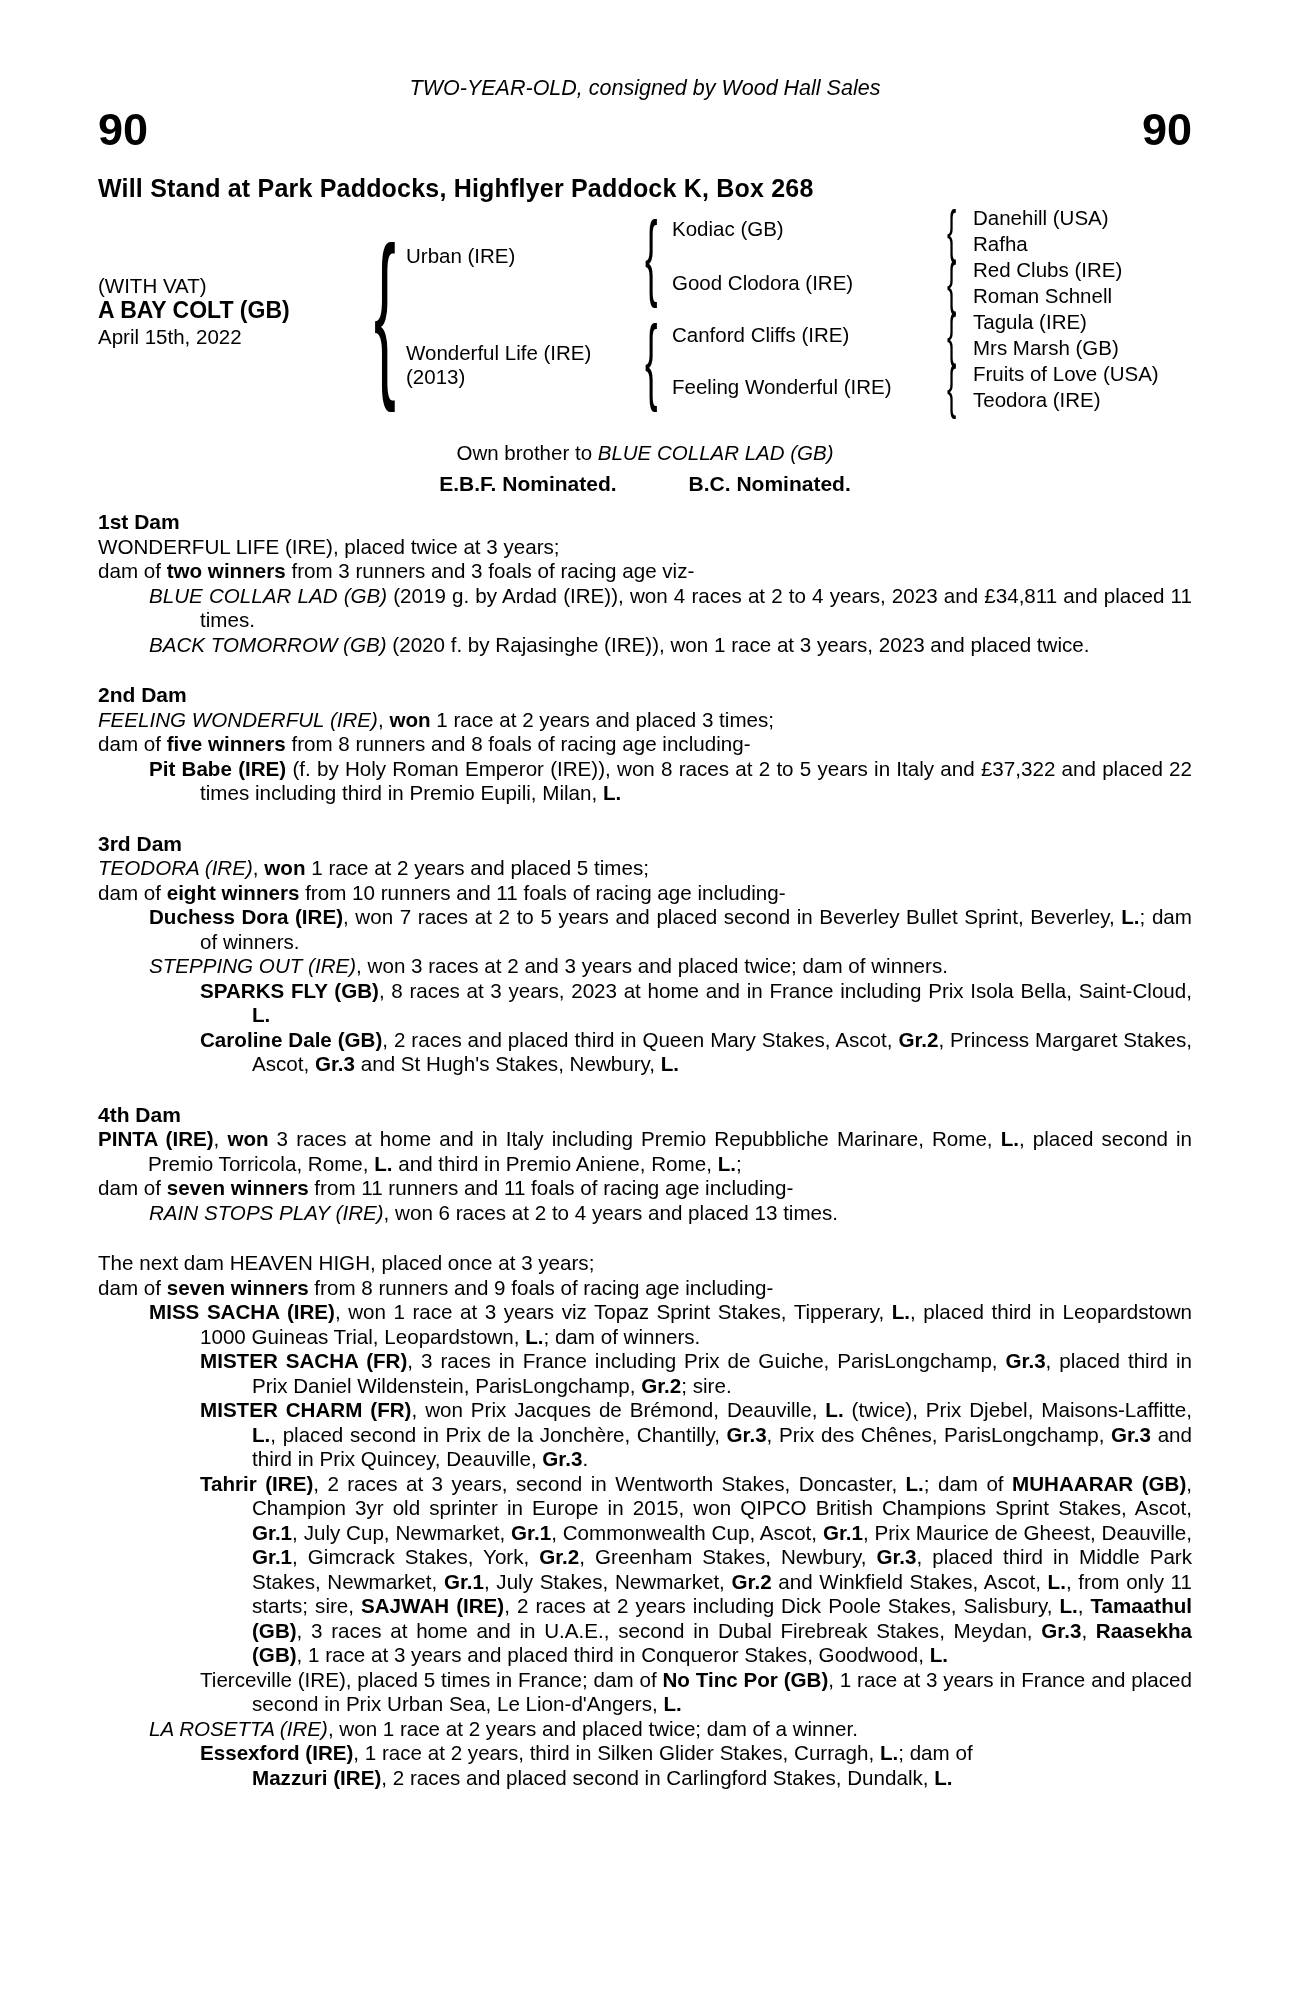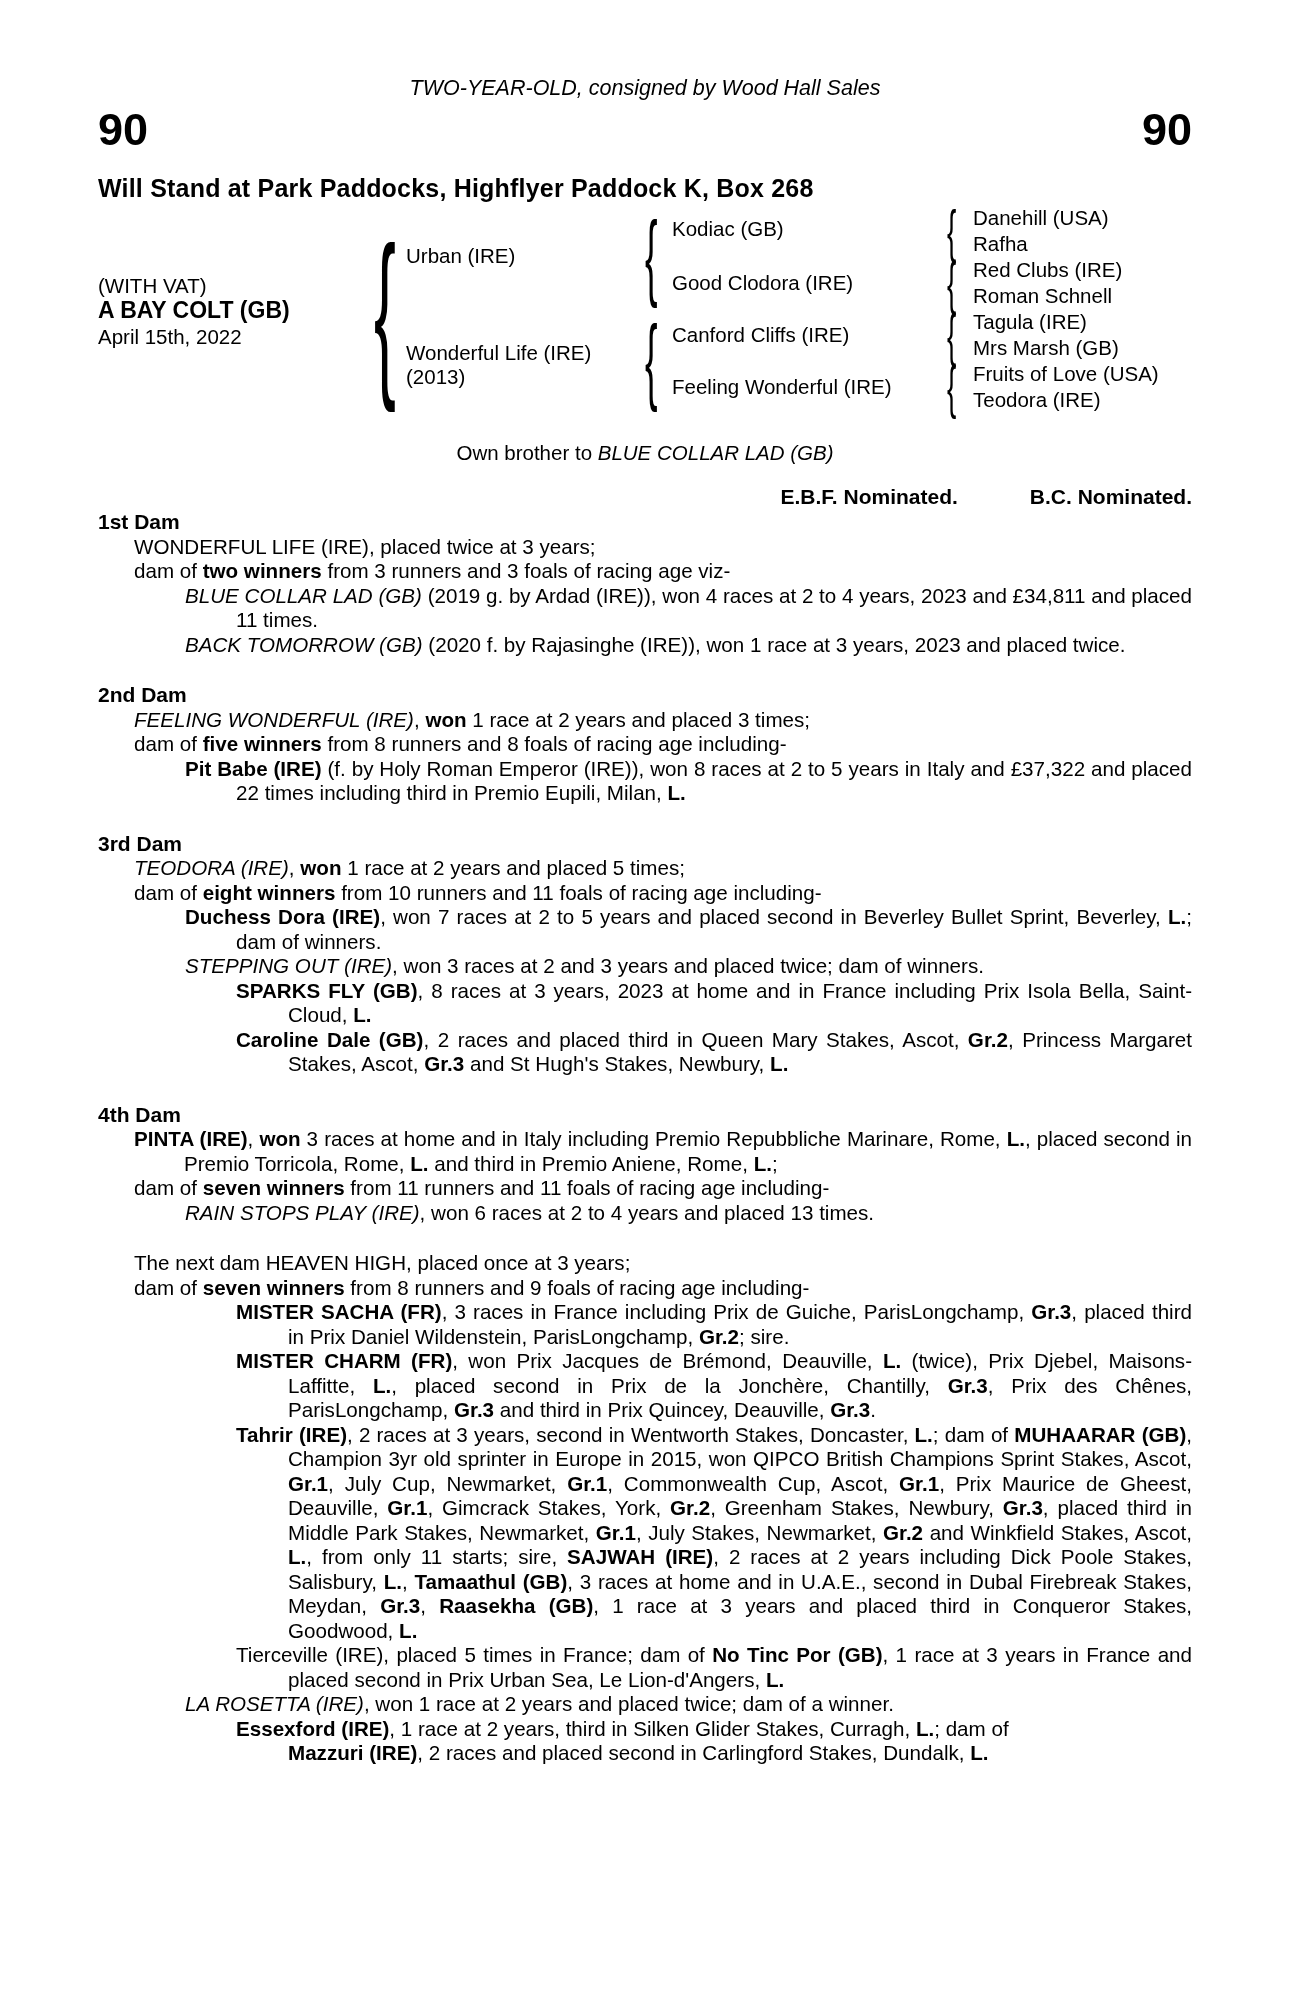--- a/index.html
+++ b/index.html
@@ -27,29 +27,29 @@
   .g2{left:574px;}
   .g3{left:875px;}
   .brace{position:absolute;font-weight:400;color:#000;
     transform-origin:left center;pointer-events:none;}
   .brace-lg{left:276px;top:22px;height:165px;font-size:182px;line-height:165px;transform:scaleX(.36);}
   .brace-md{left:547px;height:84px;font-size:94px;line-height:84px;transform:scaleX(.40);}
   .brace-sm{left:849px;height:52px;font-size:58px;line-height:52px;transform:scaleX(.48);}
   
   .ownbrother{left:98px;top:441px;width:1094px;text-align:center;font-size:20.5px;}
   .ownbrother .ital{font-style:italic;}
-  .noms{left:98px;top:485px;width:1094px;text-align:right;font-size:21px;font-weight:bold;}
+  .noms{left:98px;top:472px;width:1094px;text-align:center;font-size:21px;font-weight:bold;}
   .noms span{display:inline-block;}
   .noms .gap{width:72px;}
   
   .flow{left:98px;top:510px;width:1094px;font-size:20.6px;line-height:24.5px;}
   .section{margin-top:26px;}
   .section.first{margin-top:0;}
   .heading{font-weight:bold;font-size:21px;}
-  .para{text-align:justify;margin-left:36px;}
+  .para{text-align:justify;}
   .lvl0{padding-left:50px;text-indent:-50px;}
   .lvl1{padding-left:102px;text-indent:-51px;}
   .lvl2{padding-left:154px;text-indent:-52px;}
   .lvl3{padding-left:205px;text-indent:-51px;}
   .b{font-weight:bold;}
   .i{font-style:italic;}
 </style>
 </head>
 <body>
 
@@ -126,20 +126,21 @@
       </div>
       <div class="section">
         <div class="heading">4th Dam</div>
         <div class="para lvl0"><span class="b">PINTA (IRE)</span><span>, </span><span class="b">won</span><span> 3 races at home and in Italy including Premio Repubbliche Marinare, Rome, </span><span class="b">L.</span><span>, placed second in Premio Torricola, Rome, </span><span class="b">L.</span><span> and third in Premio Aniene, Rome, </span><span class="b">L.</span><span>;</span></div>
         <div class="para lvl0"><span>dam of </span><span class="b">seven winners</span><span> from 11 runners and 11 foals of racing age including-</span></div>
         <div class="para lvl1"><span class="i">RAIN STOPS PLAY (IRE)</span><span>, won 6 races at 2 to 4 years and placed 13 times.</span></div>
       </div>
       <div class="section">
         <div class="para lvl0"><span>The next dam HEAVEN HIGH, placed once at 3 years;</span></div>
         <div class="para lvl0"><span>dam of </span><span class="b">seven winners</span><span> from 8 runners and 9 foals of racing age including-</span></div>
+        <div class="para lvl1"><span class="b">MISS SACHA (IRE)</span><span>, won 1 race at 3 years viz Topaz Sprint Stakes, Tipperary, </span><span class="b">L.</span><span>, placed third in Leopardstown 1000 Guineas Trial, Leopardstown, </span><span class="b">L.</span><span>; dam of winners.</span></div>
         <div class="para lvl2"><span class="b">MISTER SACHA (FR)</span><span>, 3 races in France including Prix de Guiche, ParisLongchamp, </span><span class="b">Gr.3</span><span>, placed third in Prix Daniel Wildenstein, ParisLongchamp, </span><span class="b">Gr.2</span><span>; sire.</span></div>
         <div class="para lvl2"><span class="b">MISTER CHARM (FR)</span><span>, won Prix Jacques de Brémond, Deauville, </span><span class="b">L.</span><span> (twice), Prix Djebel, Maisons-Laffitte, </span><span class="b">L.</span><span>, placed second in Prix de la Jonchère, Chantilly, </span><span class="b">Gr.3</span><span>, Prix des Chênes, ParisLongchamp, </span><span class="b">Gr.3</span><span> and third in Prix Quincey, Deauville, </span><span class="b">Gr.3</span><span>.</span></div>
         <div class="para lvl2"><span class="b">Tahrir (IRE)</span><span>, 2 races at 3 years, second in Wentworth Stakes, Doncaster, </span><span class="b">L.</span><span>; dam of </span><span class="b">MUHAARAR (GB)</span><span>, Champion 3yr old sprinter in Europe in 2015, won QIPCO British Champions Sprint Stakes, Ascot, </span><span class="b">Gr.1</span><span>, July Cup, Newmarket, </span><span class="b">Gr.1</span><span>, Commonwealth Cup, Ascot, </span><span class="b">Gr.1</span><span>, Prix Maurice de Gheest, Deauville, </span><span class="b">Gr.1</span><span>, Gimcrack Stakes, York, </span><span class="b">Gr.2</span><span>, Greenham Stakes, Newbury, </span><span class="b">Gr.3</span><span>, placed third in Middle Park Stakes, Newmarket, </span><span class="b">Gr.1</span><span>, July Stakes, Newmarket, </span><span class="b">Gr.2</span><span> and Winkfield Stakes, Ascot, </span><span class="b">L.</span><span>, from only 11 starts; sire, </span><span class="b">SAJWAH (IRE)</span><span>, 2 races at 2 years including Dick Poole Stakes, Salisbury, </span><span class="b">L.</span><span>, </span><span class="b">Tamaathul (GB)</span><span>, 3 races at home and in U.A.E., second in Dubal Firebreak Stakes, Meydan, </span><span class="b">Gr.3</span><span>, </span><span class="b">Raasekha (GB)</span><span>, 1 race at 3 years and placed third in Conqueror Stakes, Goodwood, </span><span class="b">L.</span></div>
         <div class="para lvl2"><span>Tierceville (IRE), placed 5 times in France; dam of </span><span class="b">No Tinc Por (GB)</span><span>, 1 race at 3 years in France and placed second in Prix Urban Sea, Le Lion-d'Angers, </span><span class="b">L.</span></div>
         <div class="para lvl1"><span class="i">LA ROSETTA (IRE)</span><span>, won 1 race at 2 years and placed twice; dam of a winner.</span></div>
         <div class="para lvl2"><span class="b">Essexford (IRE)</span><span>, 1 race at 2 years, third in Silken Glider Stakes, Curragh, </span><span class="b">L.</span><span>; dam of</span></div>
         <div class="para lvl3"><span class="b">Mazzuri (IRE)</span><span>, 2 races and placed second in Carlingford Stakes, Dundalk, </span><span class="b">L.</span></div>
       </div>
     </div>
 

